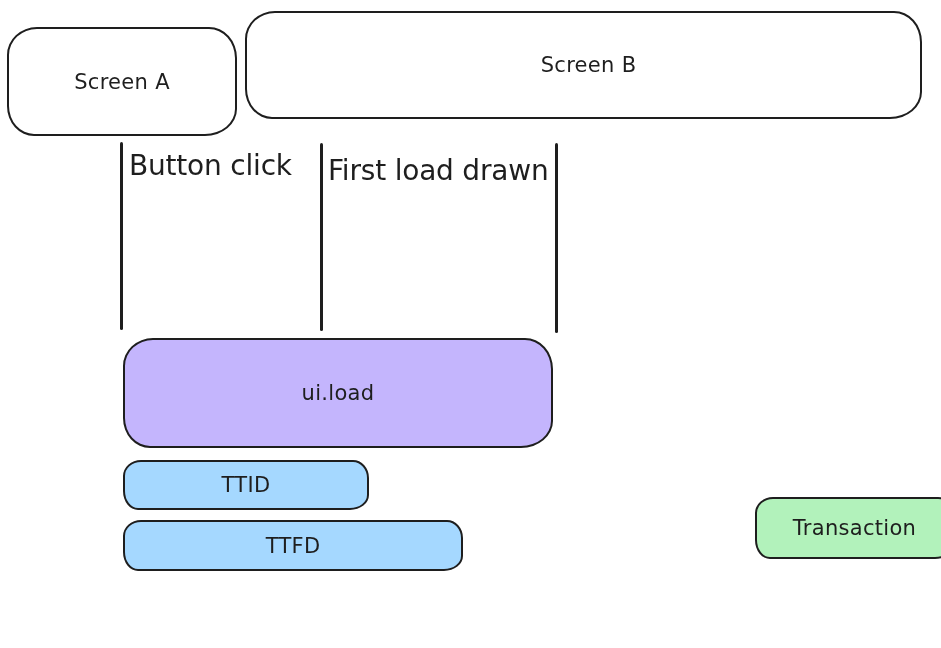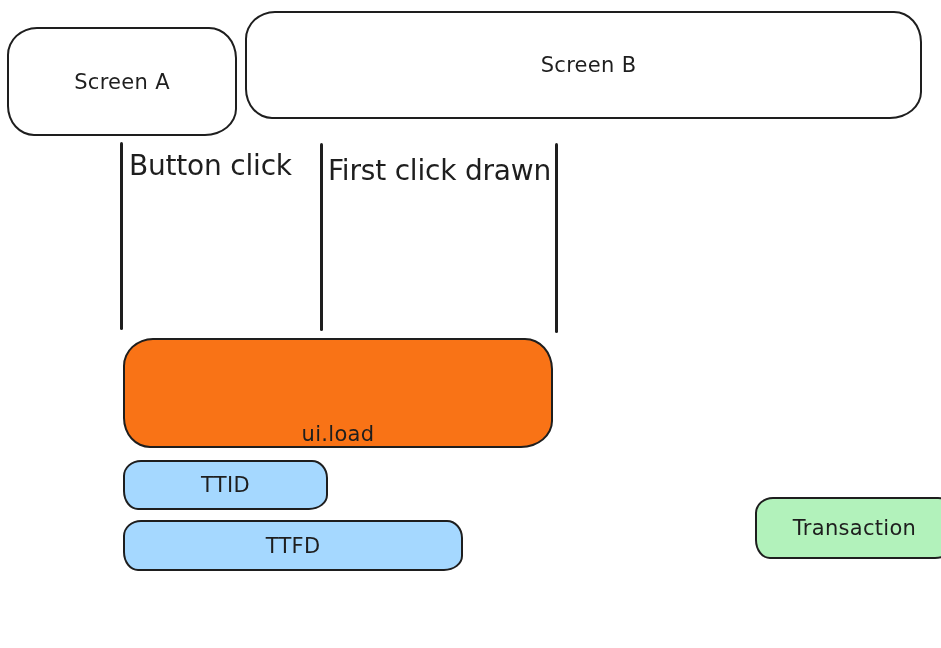--- a/index.html
+++ b/index.html
@@ -44,21 +44,21 @@
     position:absolute;
     font-size:28px;
     letter-spacing:-0.2px;
     white-space:nowrap;
   }
   #label-1{left:129px;top:149px;}
   #label-2{left:328px;top:154px;}
   #label-3{left:560px;top:152px;}
 
   #bar-uiload{left:123px;top:338px;width:430px;height:110px;}
-  #bar-ttid{left:123px;top:460px;width:205px;height:50px;}
+  #bar-ttid{left:123px;top:460px;width:246px;height:50px;}
   #bar-ttfd{left:123px;top:520px;width:340px;height:51px;}
 
   #legend-transaction{left:755px;top:497px;width:199px;height:62px;}
   #legend-span{left:755px;top:574px;width:178px;height:62px;}
 </style>
 </head>
 <body>
 
 <div class="canvas">
 
@@ -66,25 +66,25 @@
     <span>Screen A</span>
   </div>
   <div class="box r-big" id="screen-b">
     <span>Screen B</span>
   </div>
 
   <div class="marker-line" id="line-1"></div>
   <div class="marker-label" id="label-1">Button click</div>
 
   <div class="marker-line" id="line-2"></div>
-  <div class="marker-label" id="label-2">First click drawn</div>
+  <div class="marker-label" id="label-2">First load drawn</div>
 
   <div class="marker-line" id="line-3"></div>
 
-  <div class="box r-big" id="bar-uiload" style="background: #f97316; align-items: flex-end;">
+  <div class="box r-big" id="bar-uiload" style="background: #c4b5fd;">
     <span>ui.load</span>
   </div>
   <div class="box r-mid" id="bar-ttid" style="background: rgb(165, 216, 255);">
     <span>TTID</span>
   </div>
   <div class="box r-mid" id="bar-ttfd" style="background: rgb(165, 216, 255);">
     <span>TTFD</span>
   </div>
 
   <div class="box r-mid" id="legend-transaction" style="background: rgb(178, 242, 187);">

